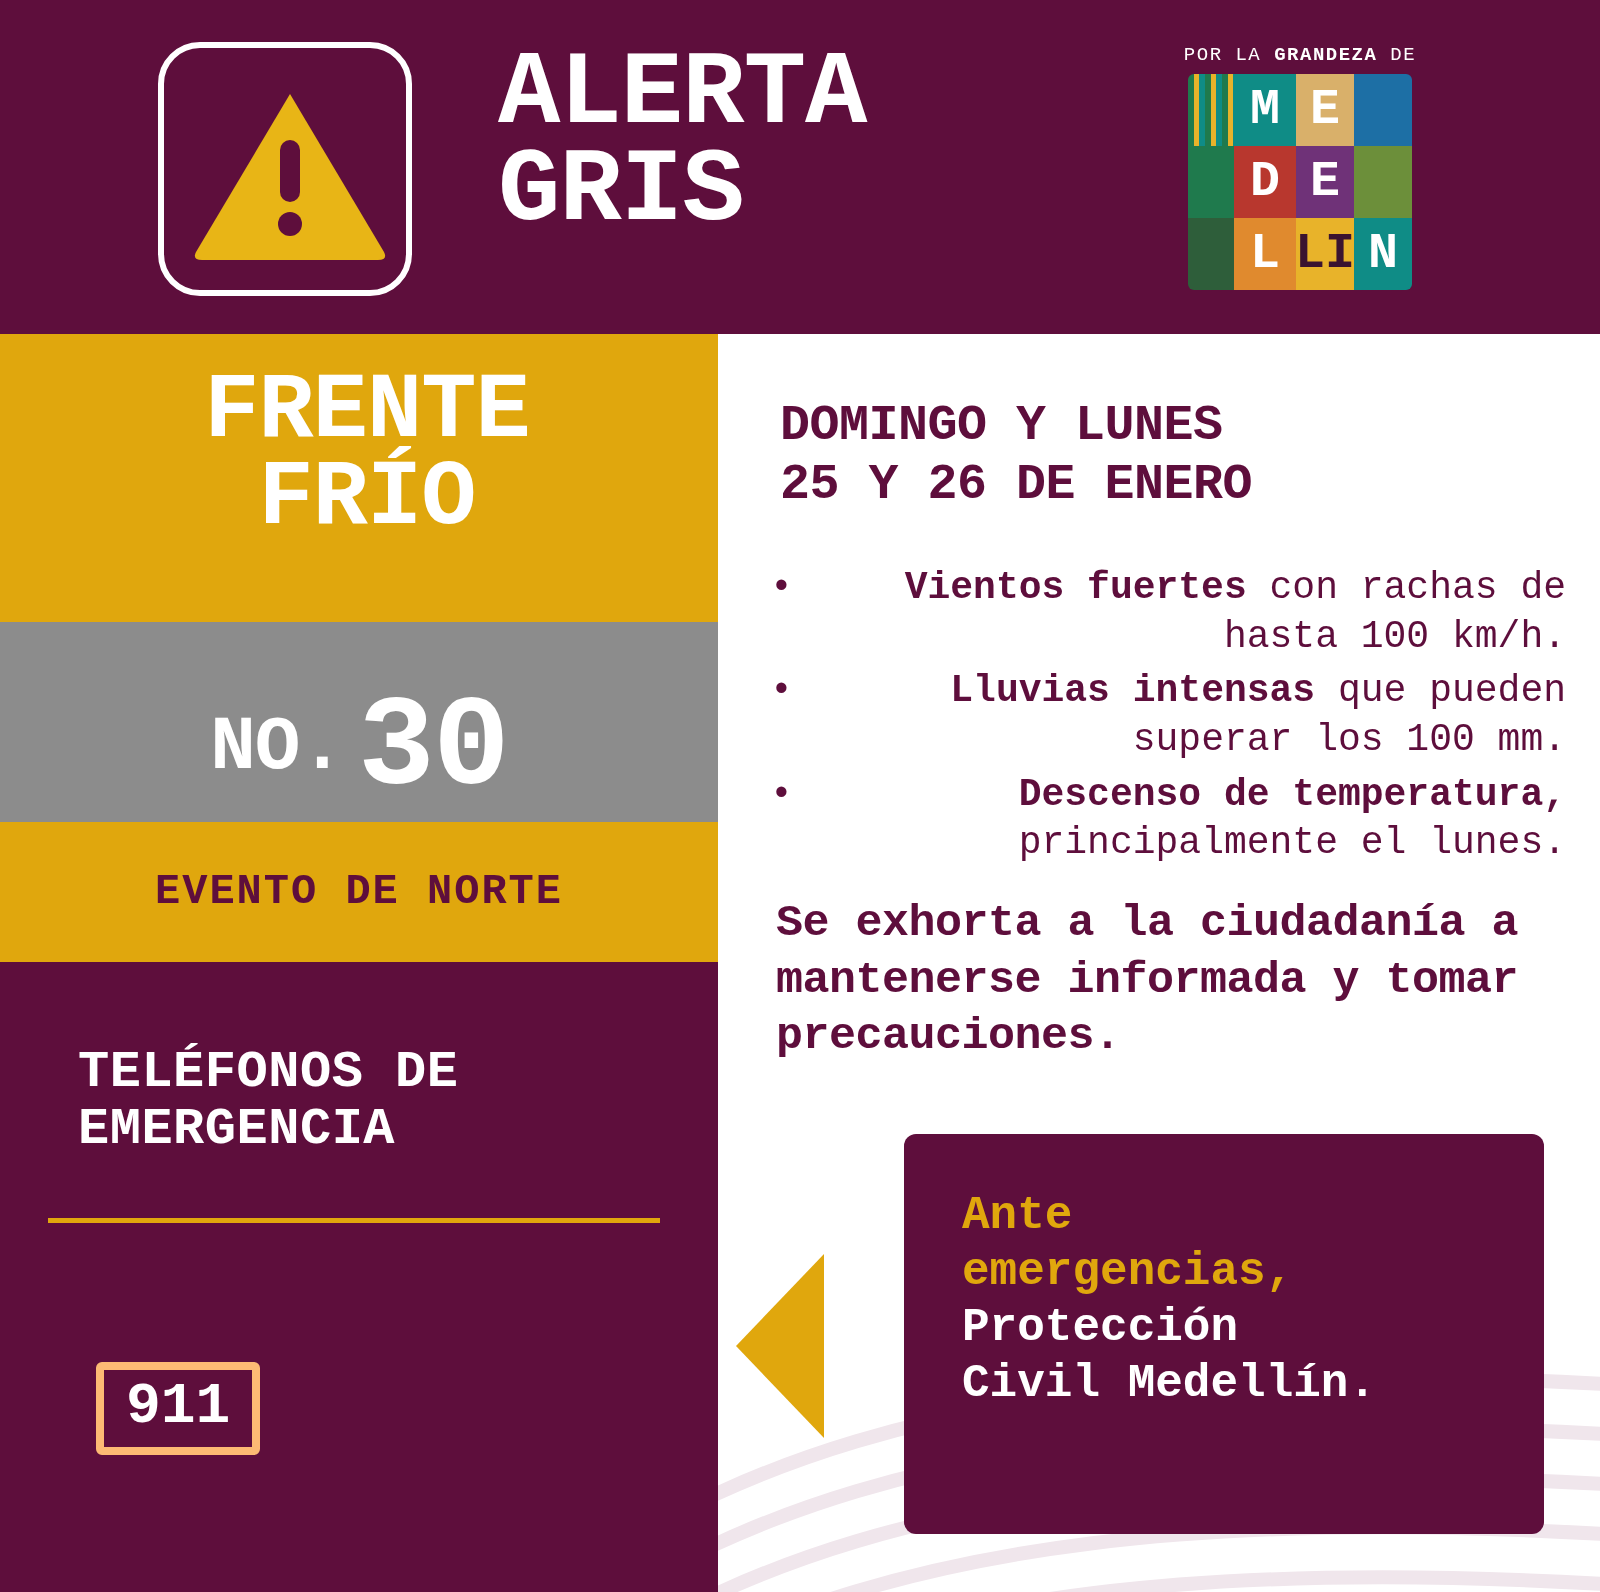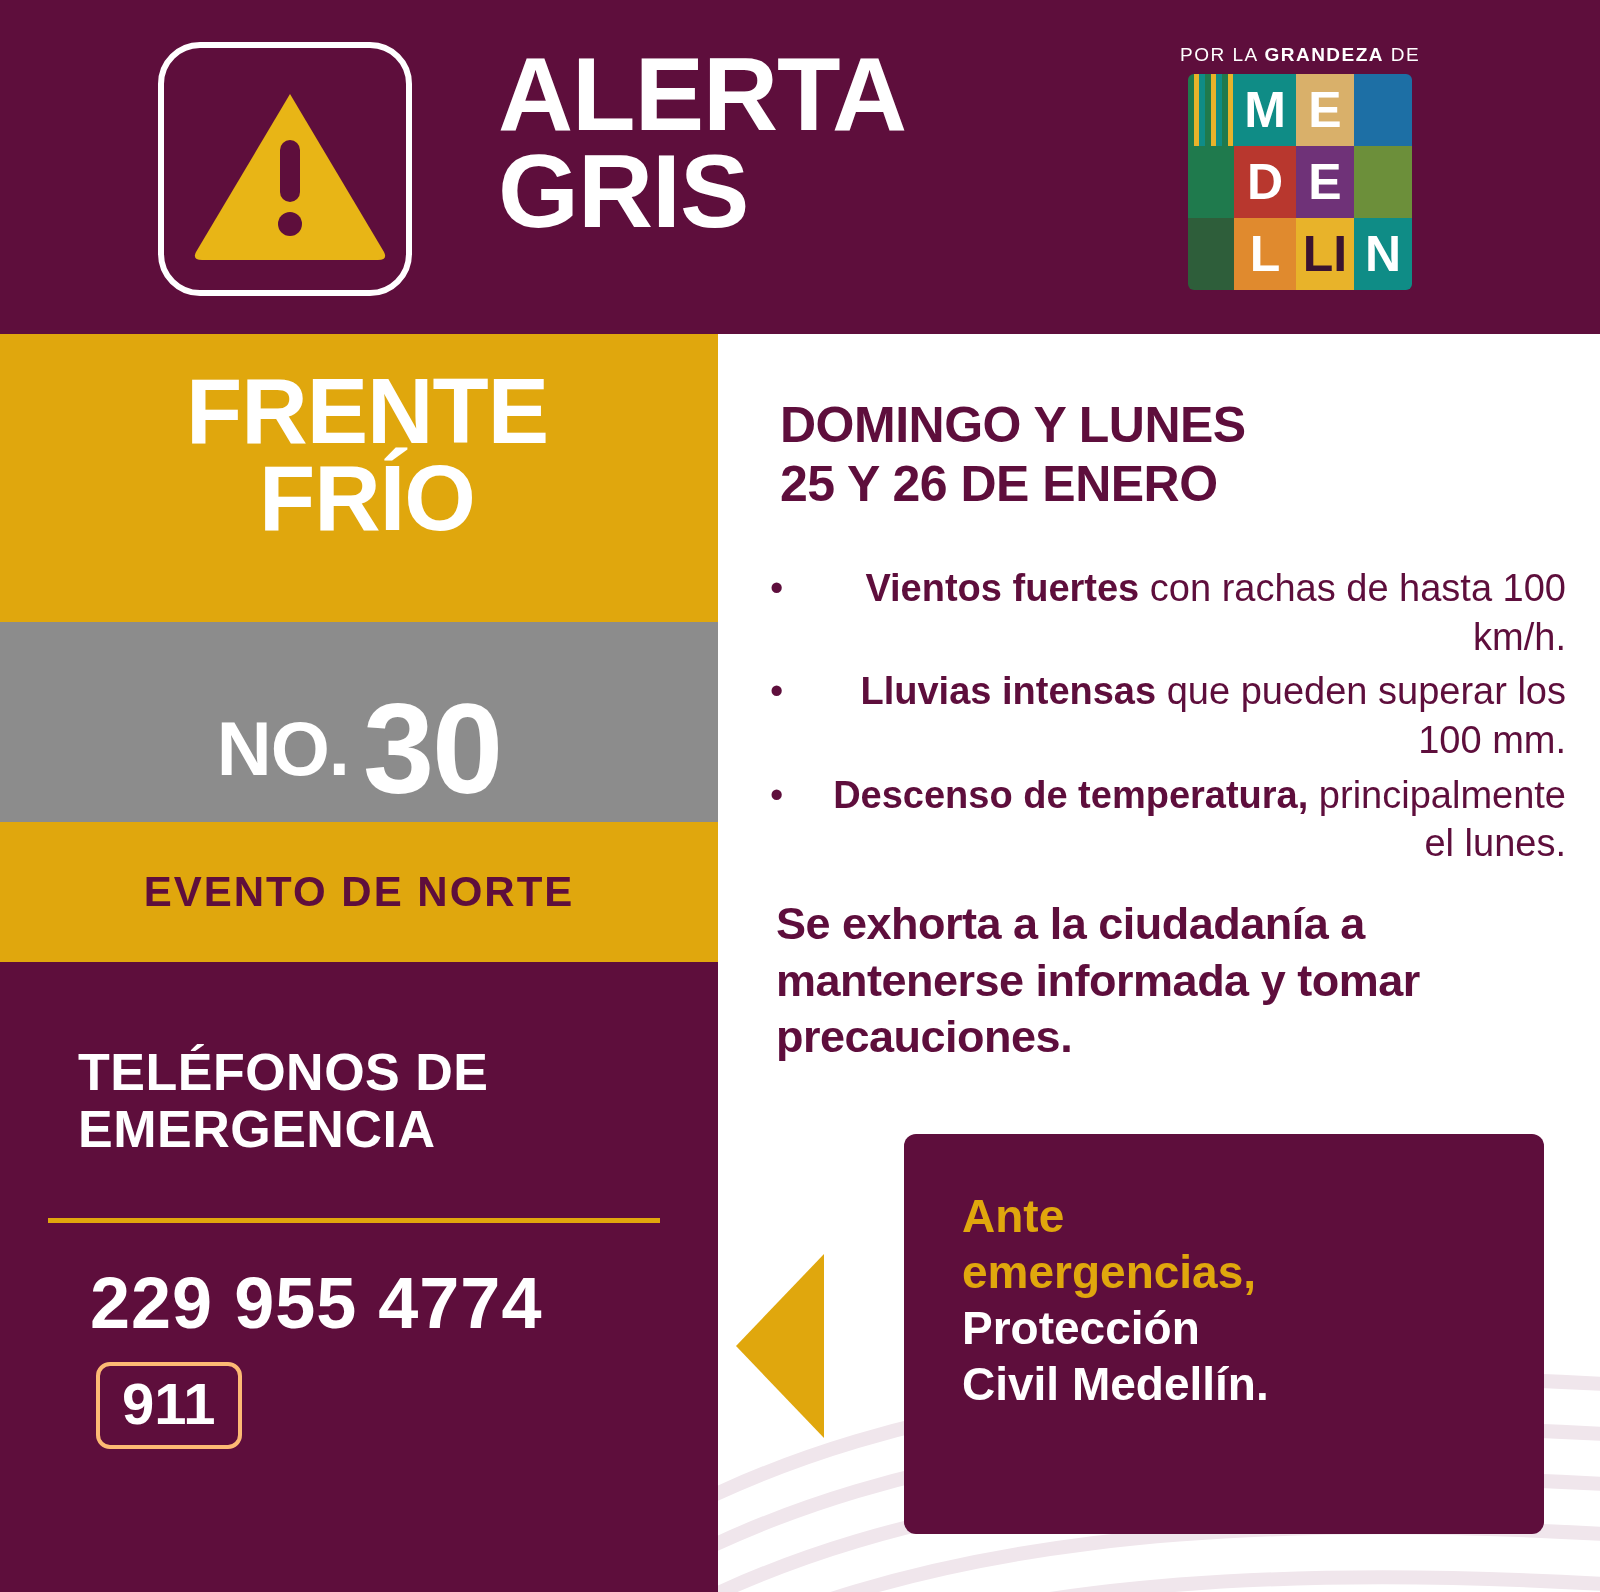--- a/index.html
+++ b/index.html
@@ -13,20 +13,21 @@
     font-family: "Liberation Sans", sans-serif;
     overflow: hidden;
     position: relative;
   }
   .poster {
     position: relative;
     width: 1600px;
     height: 1592px;
     background: #f97316;
     overflow: hidden;
+    font-family: Liberation Mono, monospace;
   }
 
   
   .header {
     position: absolute;
     left: 0; top: 0;
     width: 1600px;
     height: 334px;
     background: #5e0e3c;
     display: flex;
@@ -198,22 +199,22 @@
     position: absolute;
     left: 90px; top: 300px;
     color: #ffffff;
     font-size: 72px;
     font-weight: bold;
     letter-spacing: 1px;
   }
   .phone-911 {
     position: absolute;
     left: 96px; top: 400px;
-    border: 4px solid #fdba74;
-    border-radius: 14px;
+    border: 8px solid #fdba74;
+    border-radius: 6px;
     padding: 4px 22px 8px 22px;
     color: #ffffff;
     font-size: 58px;
     font-weight: bold;
   }
 
   
   .right-col {
     position: absolute;
     left: 718px; top: 334px;
@@ -359,21 +360,20 @@
     <div class="band-evento">
       <span class="evento-text">EVENTO DE NORTE</span>
     </div>
 
     <div class="band-phones">
       <div class="phones-title">
         <div>TELÉFONOS DE</div>
         <div>EMERGENCIA</div>
       </div>
       <div class="phones-rule"></div>
-      <div class="phone-main">229 955 4774</div>
       <div class="phone-911">911</div>
     </div>
   </div>
 
   <div class="right-col">
 
     <svg class="waves" viewBox="0 0 980 560">
       <g fill="none" stroke="#f0e6ec" stroke-width="14">
         <path d="M-40 430 C 200 300 520 260 1020 300"></path>
         <path d="M-40 480 C 200 350 520 310 1020 350"></path>

